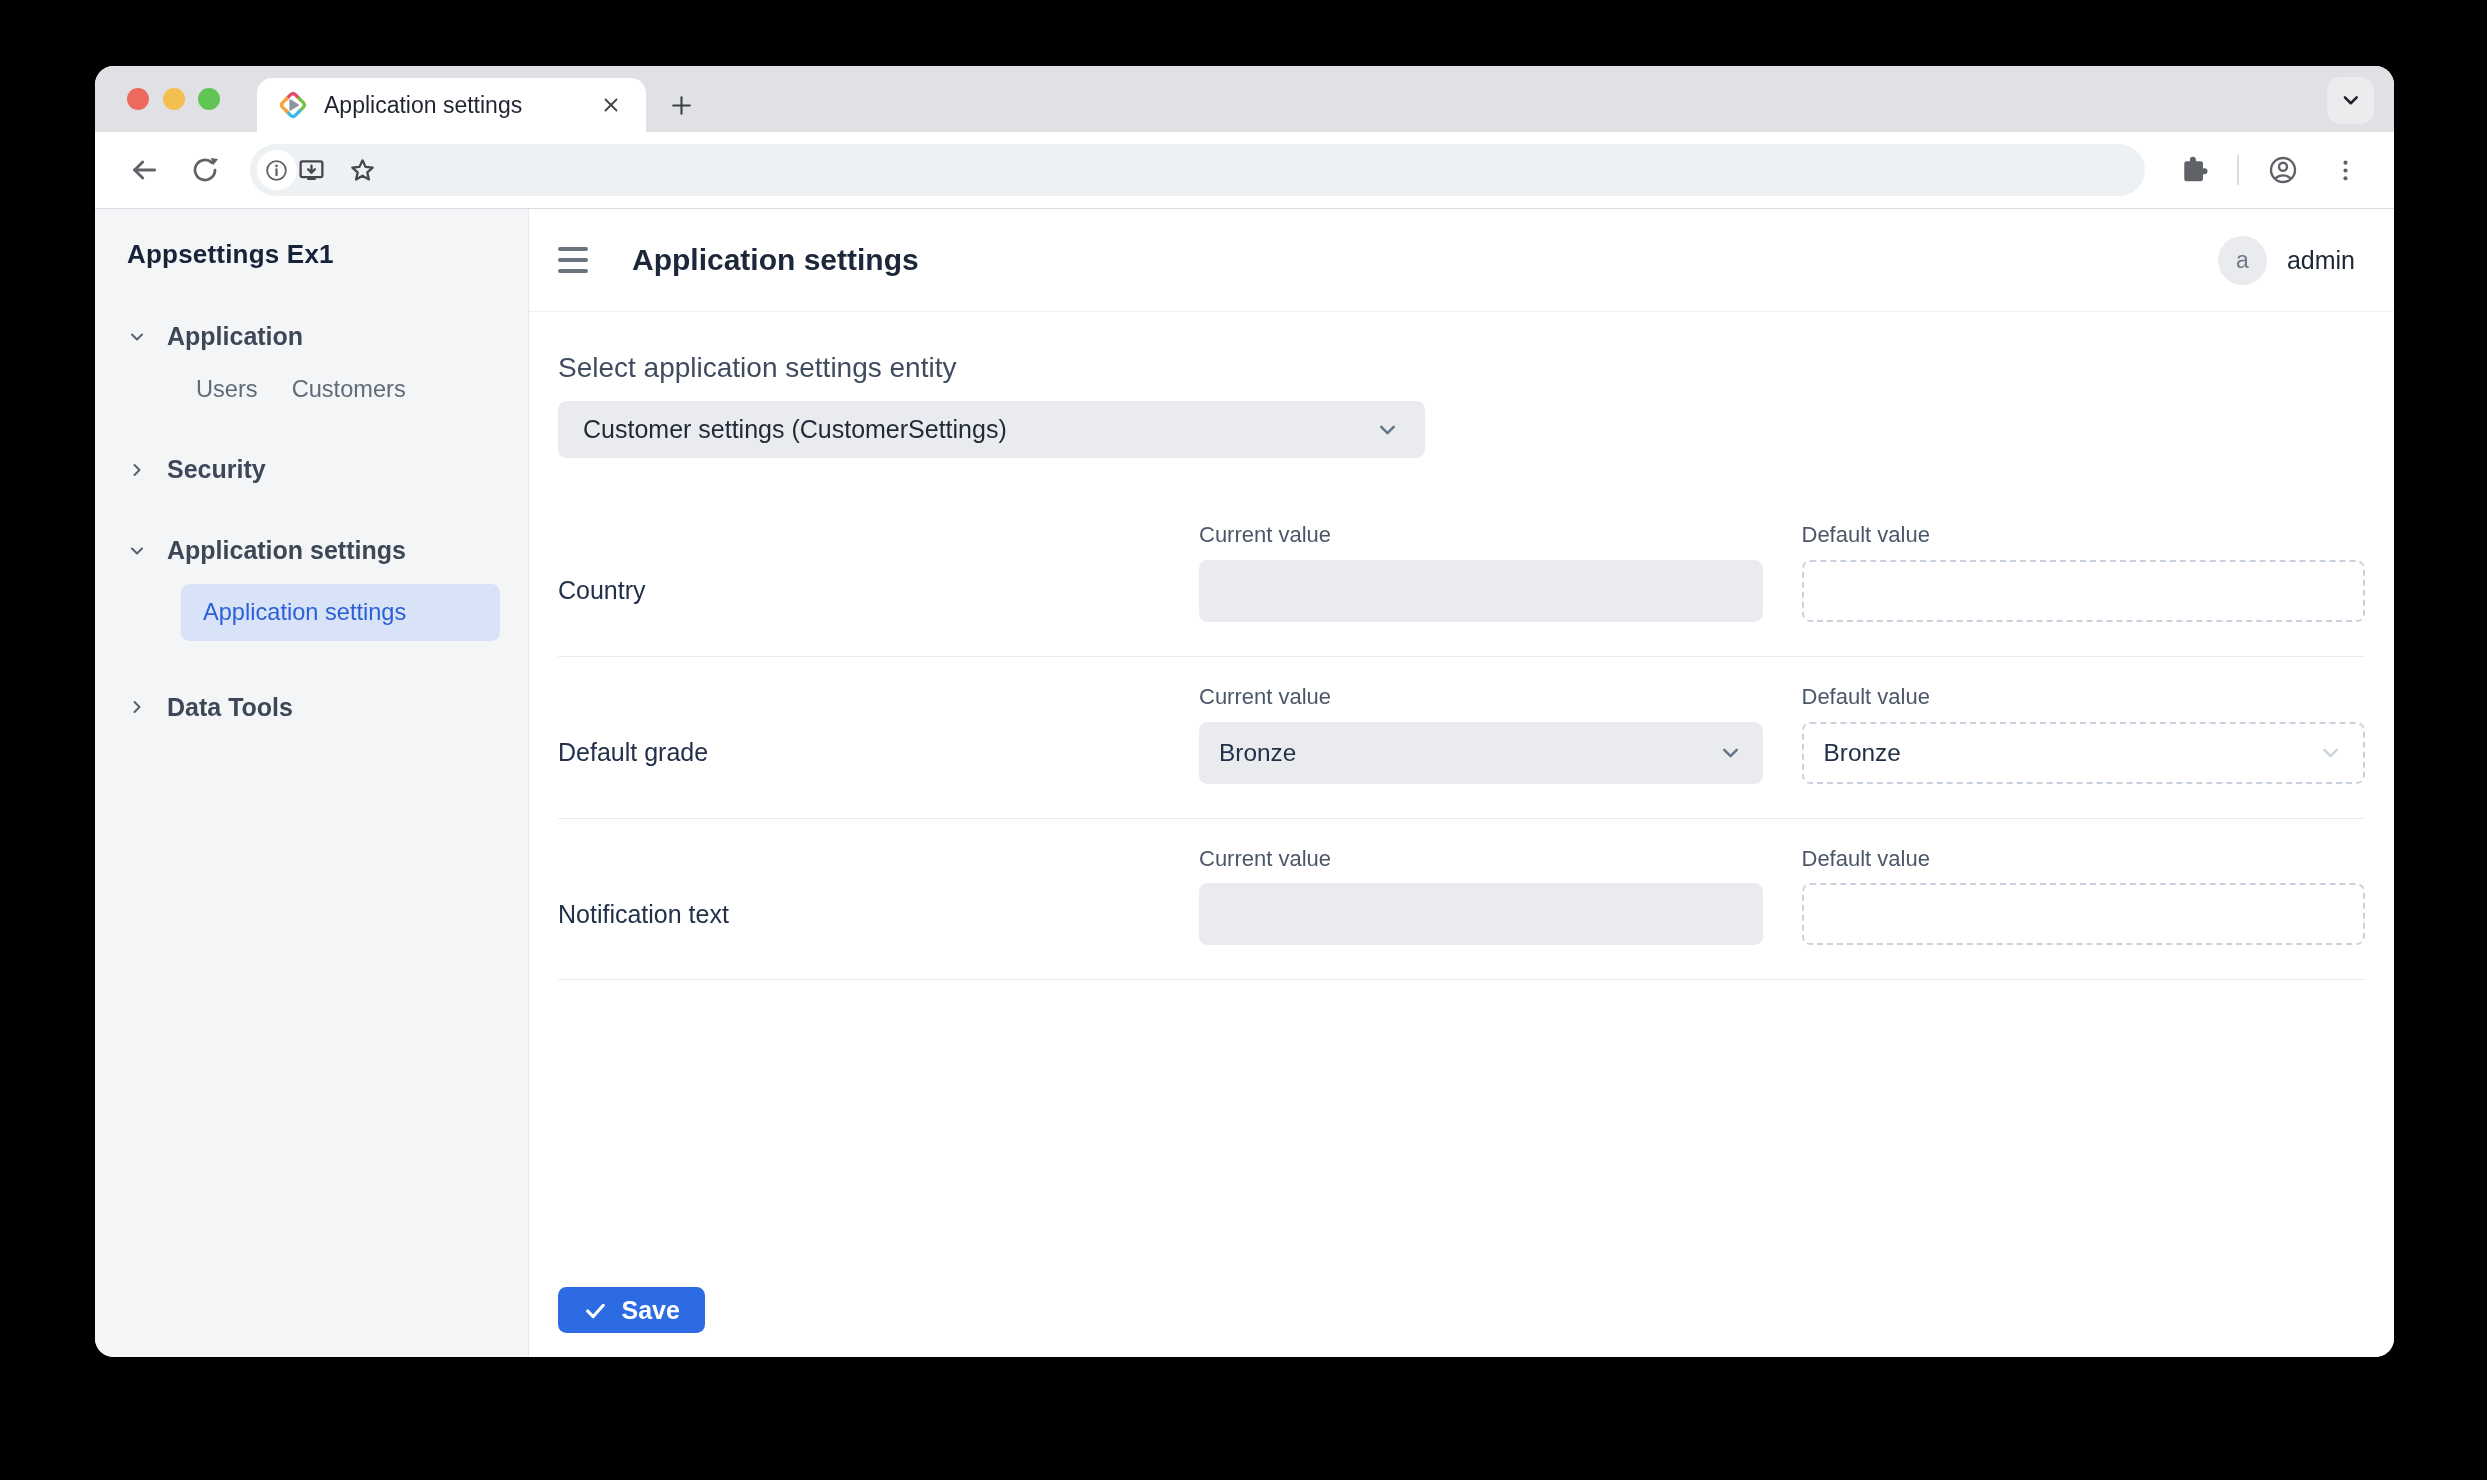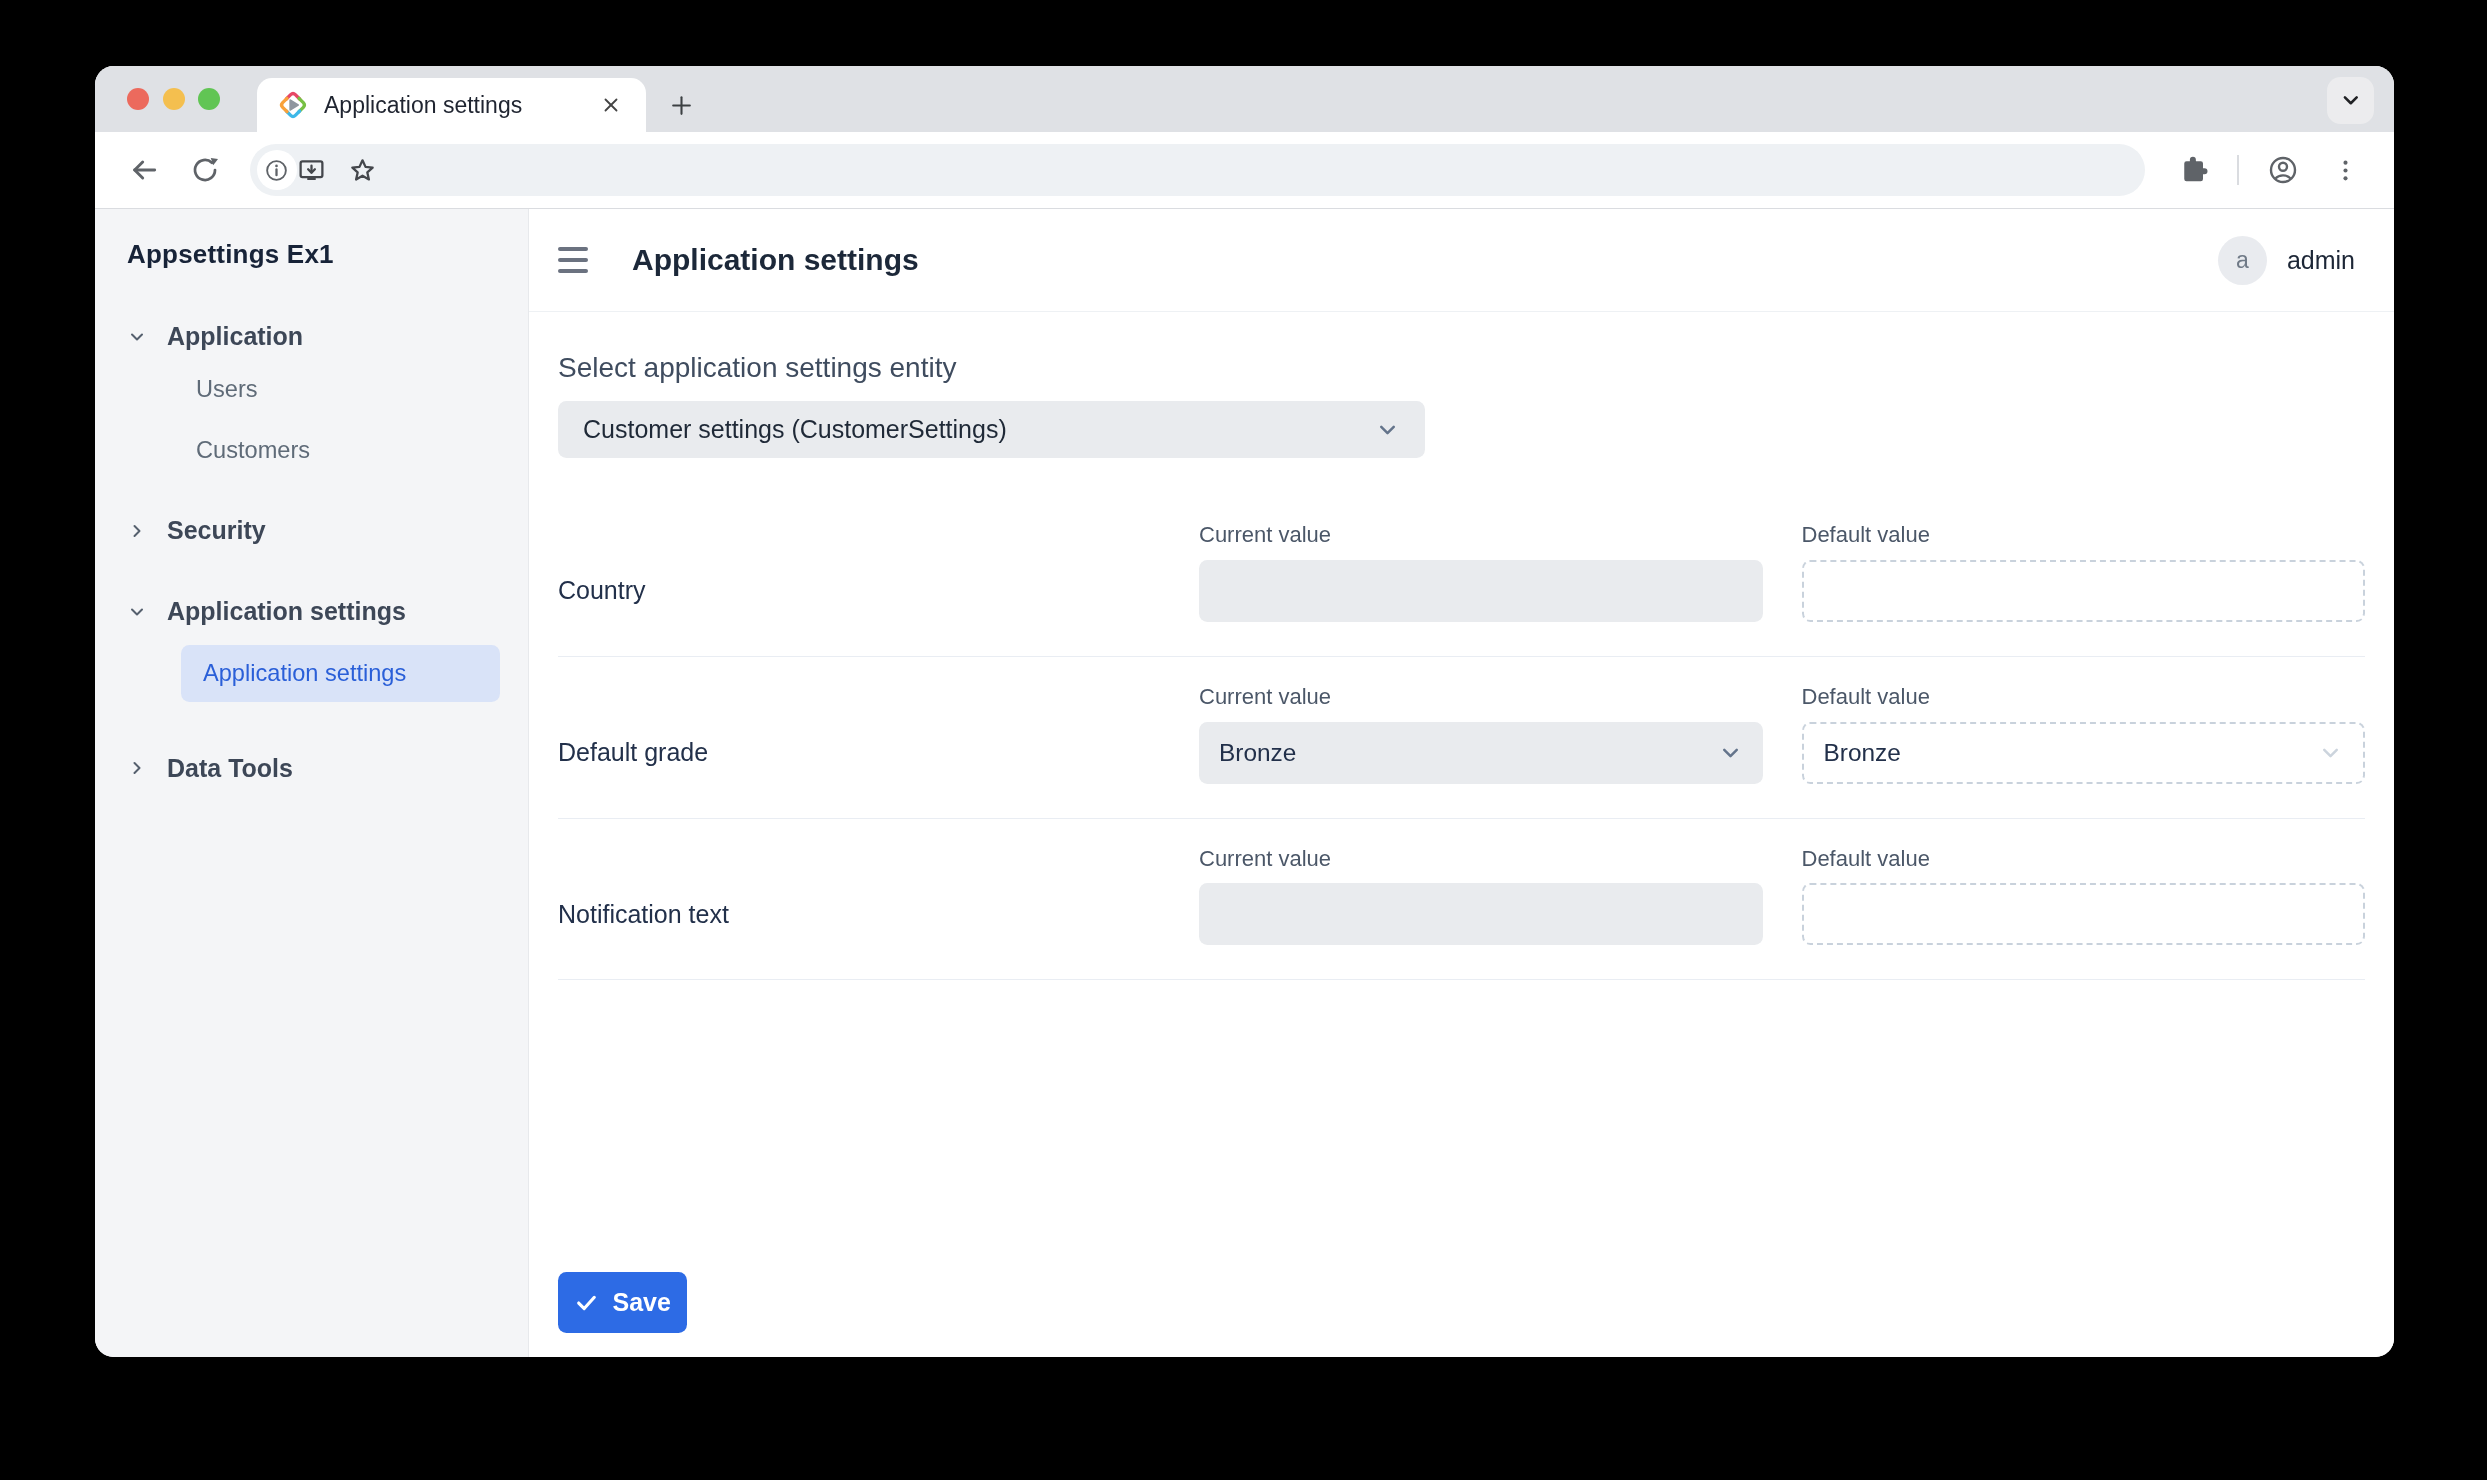--- a/index.html
+++ b/index.html
@@ -37,21 +37,21 @@
   .vsep { width:1.7px; height:30px; background:#dadce0; margin:0 8.4px; }
 
   
   .app { flex:1; display:flex; min-height:0; }
   .sidebar { width:434px; flex:0 0 auto; background:#f4f5f7; border-right:1.7px solid #e7e9ec;
     padding:30px 18.5px 0 32px; display:flex; flex-direction:column; }
   .app-title { font-size:26px; font-weight:700; color:#172338; letter-spacing:0.2px; }
   .nav-group { display:flex; align-items:center; gap:20px; margin-top:52px; cursor:pointer; }
   .nav-group .chev { color:#55606e; display:flex; }
   .nav-group .glabel { font-size:25px; font-weight:700; color:#3d4757; }
-  .nav-children { margin:25px 0 0 69px; display:flex; flex-direction:column; gap:34px; }
+  .nav-children { margin:25px 0 0 69px; display:flex; flex-direction:row; gap:34px; }
   .nav-child { font-size:23.6px; color:#5f6b78; cursor:pointer; }
   .nav-selected { margin:18.5px 10px 0 54px; background:#d9e3f8; border-radius:8.4px;
     padding:15px 22px; font-size:23.6px; font-weight:500; color:#2a5fd8; cursor:pointer; }
 
   .main { flex:1; display:flex; flex-direction:column; min-width:0; background:#fff; }
   .page-header { height:103px; flex:0 0 auto; border-bottom:1.7px solid #eef1f4; display:flex;
     align-items:center; padding:0 39px 0 29px; }
   .hamburger { width:47px; height:47px; display:flex; flex-direction:column; justify-content:center; gap:6.7px; }
   .hamburger span { display:block; width:30px; height:4.2px; border-radius:2.5px; background:#6b7280; }
   .page-title { font-size:30px; font-weight:600; color:#1c2839; margin-left:27px; flex:1; }
@@ -80,22 +80,22 @@
   .input.dashed { background:#fff; border:2.5px dashed #c9d2dc; }
   .selectbox { width:100%; height:62px; border-radius:8.4px; display:flex; align-items:center;
     padding:0 20px; font-size:24.4px; color:#22304a; cursor:pointer; }
   .selectbox.gray { background:#e9ebee; }
   .selectbox.dashed { background:#fff; border:2.5px dashed #c9d2dc; cursor:default; }
   .selectbox .sv { flex:1; }
   .sel-chev.disabled { color:#ccd4dd; }
 
   .flexfill { flex:1; }
   .save-btn { align-self:flex-start; display:flex; align-items:center; gap:13.5px;
-    background:#2d6be5; color:#fff; border:none; border-radius:8.4px; height:61px;
-    padding:0 16px; font-size:25px; font-weight:600; font-family:inherit; cursor:pointer; }
+    background:#2d6be5; color:#fff; border:none; border-radius:8.4px; height:46px;
+    padding:0 25px; font-size:25px; font-weight:600; font-family:inherit; cursor:pointer; }
 
   svg { display:block; }
 </style>
 <title>Application settings</title></head>
 <body>
 
 <div>
 <div class="window">
 
   <div class="tabstrip">

